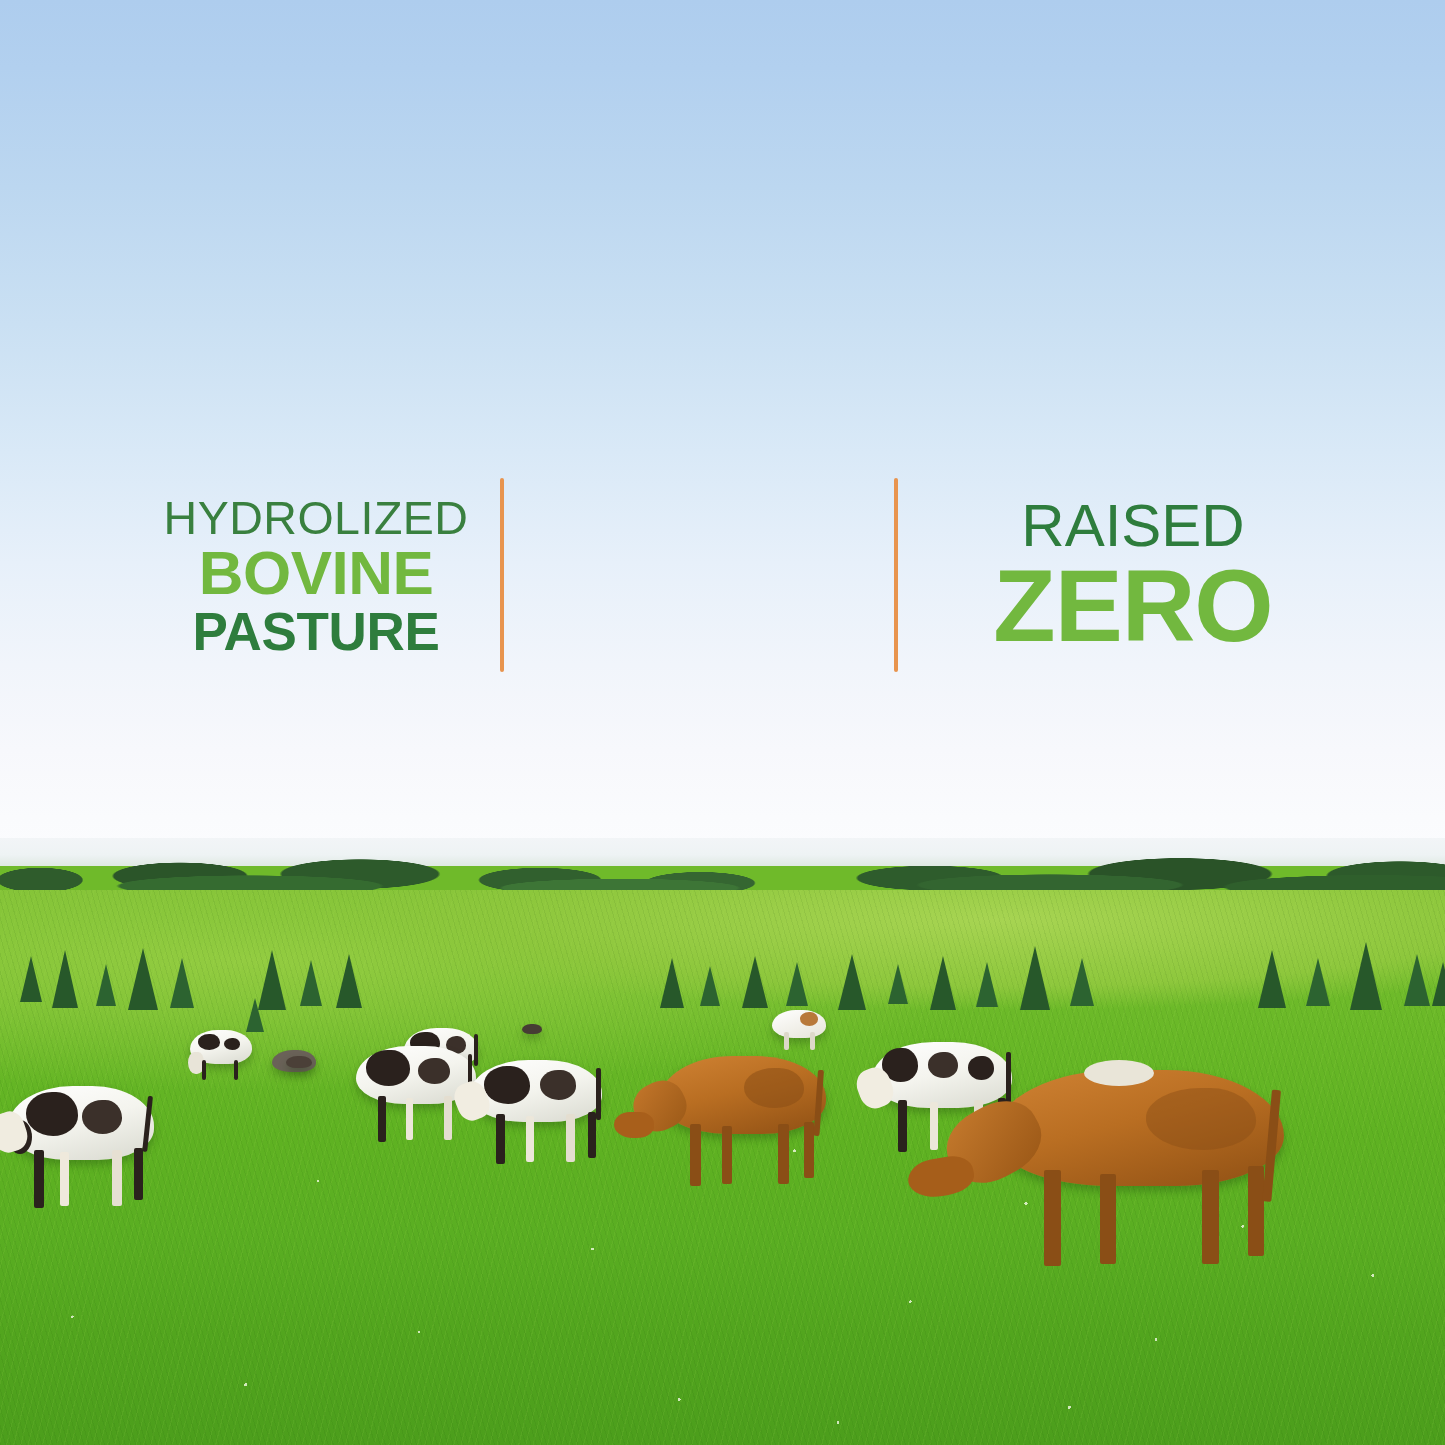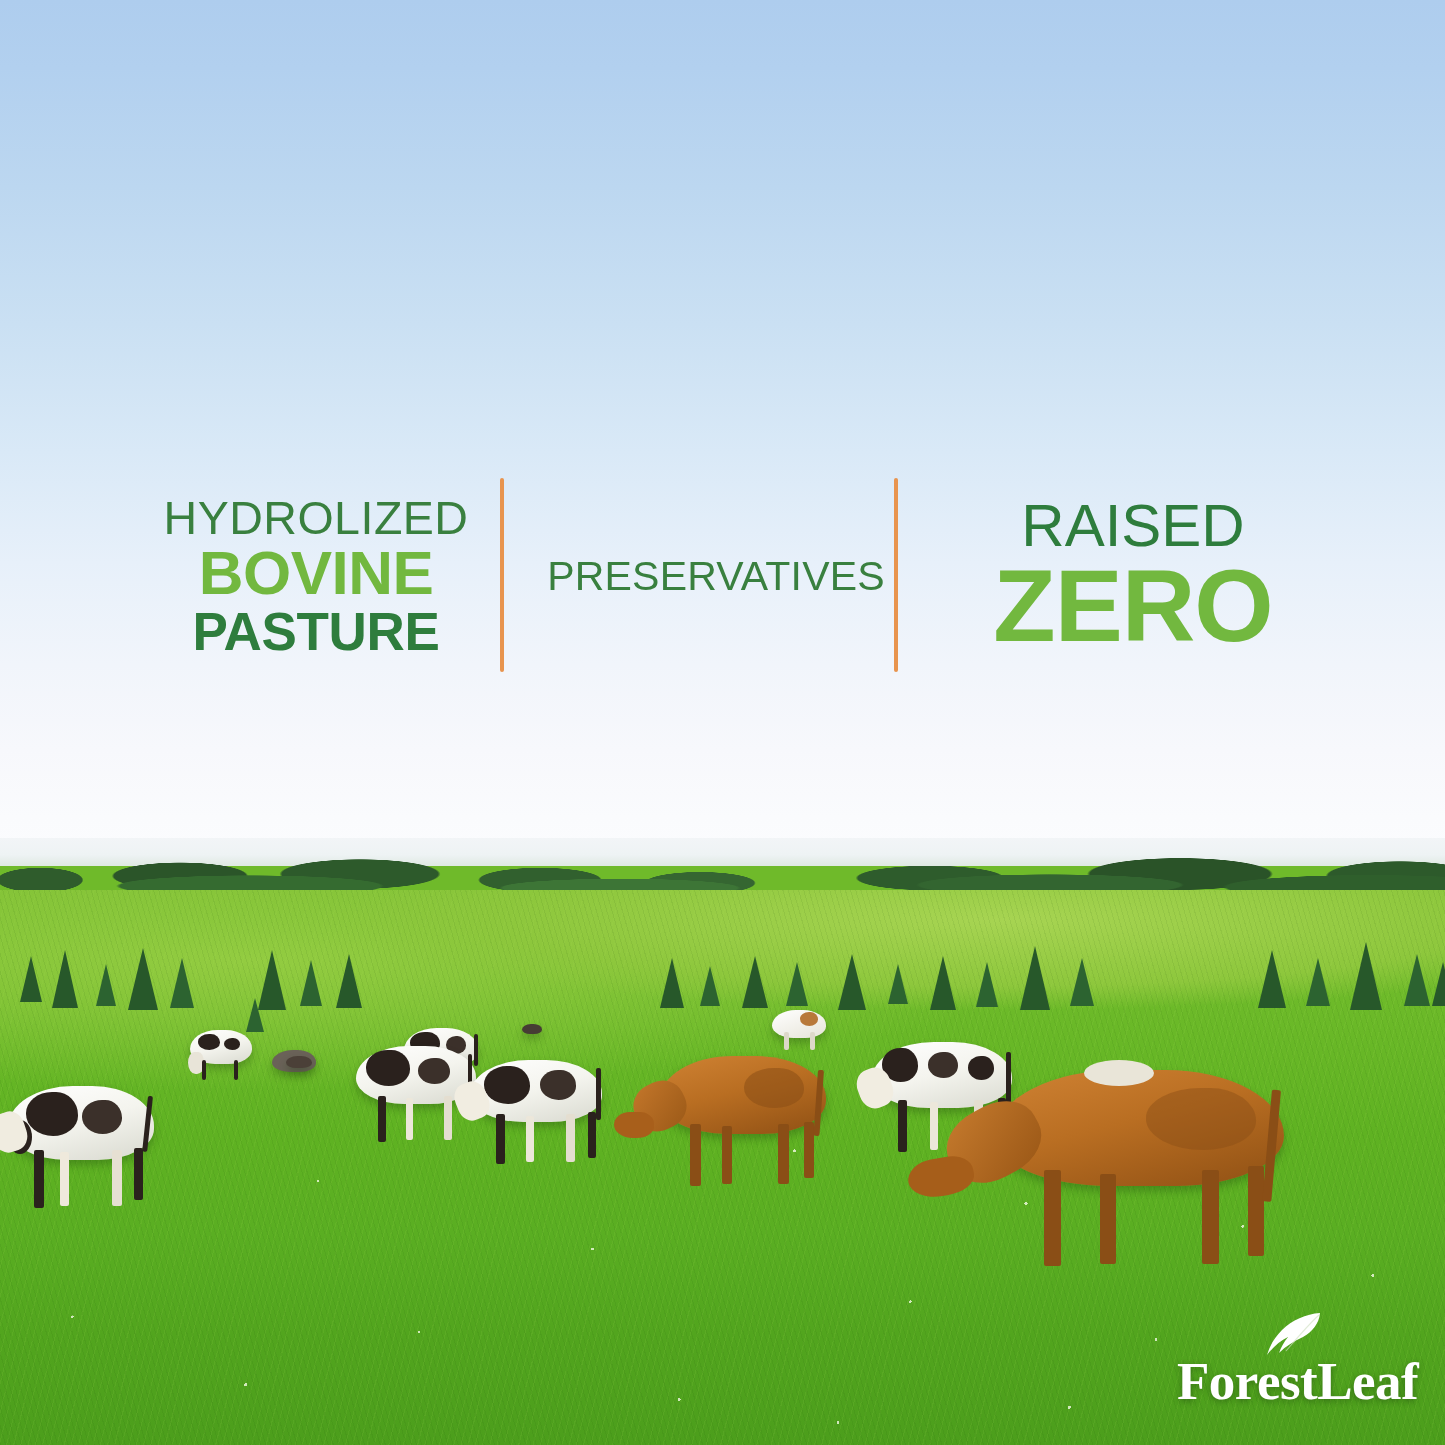--- a/index.html
+++ b/index.html
@@ -281,21 +281,20 @@
 
     <div class="feat feat-a">
       <div class="a-l1">HYDROLIZED</div>
       <div class="a-l2">BOVINE</div>
       <div class="a-l3">PASTURE</div>
     </div>
 
     <div class="divider div-1"></div>
 
     <div class="feat feat-b">
-      <div class="b-l2">PRESERVATIVES</div>
     </div>
 
     <div class="divider div-2"></div>
 
     <div class="feat feat-c">
       <div class="c-l1">RAISED</div>
       <div class="c-l2">ZERO</div>
     </div>
 
   </div>
@@ -442,29 +441,16 @@
       <div class="leg" style="left:68px; top:44px; width:10px; height:54px; background:#33271d;"></div>
     </div>
 
     <div class="cow" style="left:286px; top:218px; width:26px; height:12px;">
       <div class="body" style="background:#4b4038;"></div>
     </div>
     <div class="cow" style="left:522px; top:186px; width:20px; height:10px;">
       <div class="body" style="background:#463c34;"></div>
     </div>
 
-    <div class="logo">
-      <div class="logo-leaf">
-        <svg width="62" height="48" viewBox="0 0 62 48" aria-hidden="true">
-          <path d="M58 2 C44 3 30 9 20 19 C13 26 8 34 5 44
-                   C11 36 18 30 26 26
-                   C22 31 19 36 17 42
-                   C24 35 32 30 41 26
-                   C50 21 57 13 58 2 Z" fill="#ffffff"></path>
-          <path d="M57 4 C46 14 36 26 24 40" stroke="#cfe0c2" stroke-width="1.1" fill="none" opacity="0.65"></path>
-        </svg>
-      </div>
-      <div class="logo-text">ForestLeaf</div>
-    </div>
 
   </div>
 
 </div>
 
 </body></html>

